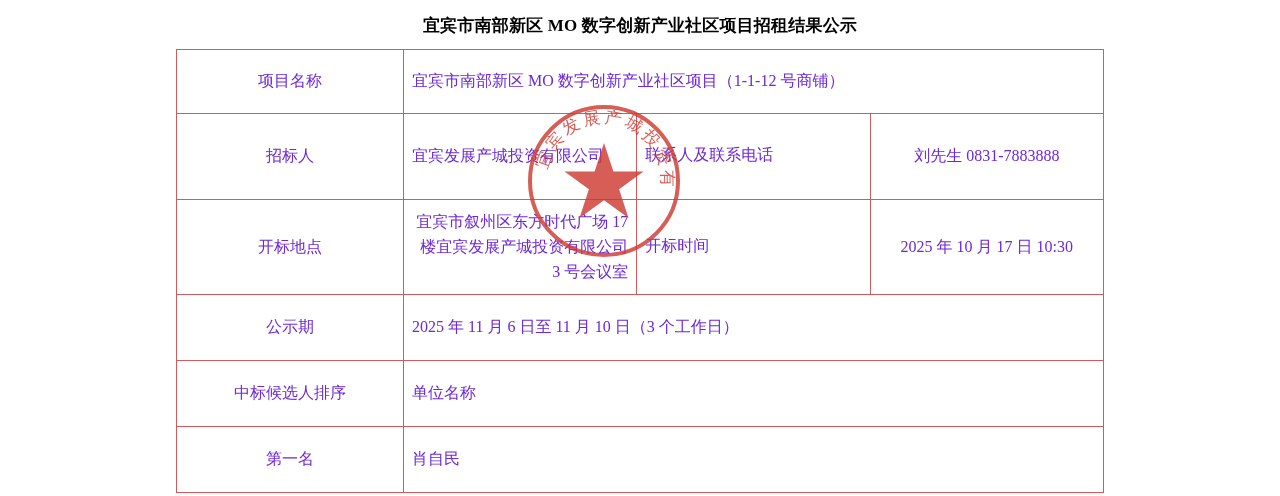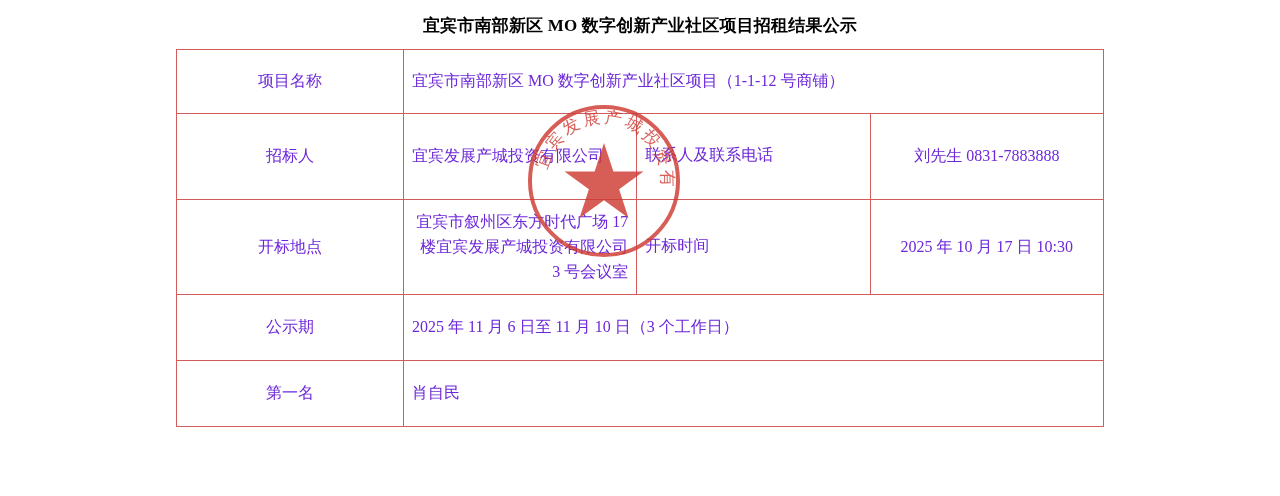--- a/index.html
+++ b/index.html
@@ -121,20 +121,24 @@
           <td class="value-left">宜宾市叙州区东方时代广场 17 楼宜宾发展产城投资有限公司 3 号会议室</td>
           <td class="sub-label">开标时间</td>
           <td class="sub-value">2025 年 10 月 17 日 10:30</td>
         </tr>
 
         <tr class="row-h4">
           <td class="label">公示期</td>
           <td class="value-center" colspan="3">2025 年 11 月 6 日至 11 月 10 日（3 个工作日）</td>
         </tr>
 
+        <tr class="row-h5">
+          <td class="label">中标候选人排序</td>
+          <td class="value-center" colspan="3">单位名称</td>
+        </tr>
 
         <tr class="row-h6">
           <td class="label">第一名</td>
           <td class="value-center" colspan="3">肖自民</td>
         </tr>
       </tbody>
     </table>
 
     <div class="seal">
       <svg width="160" height="160" viewBox="0 0 160 160" xmlns="http://www.w3.org/2000/svg">

